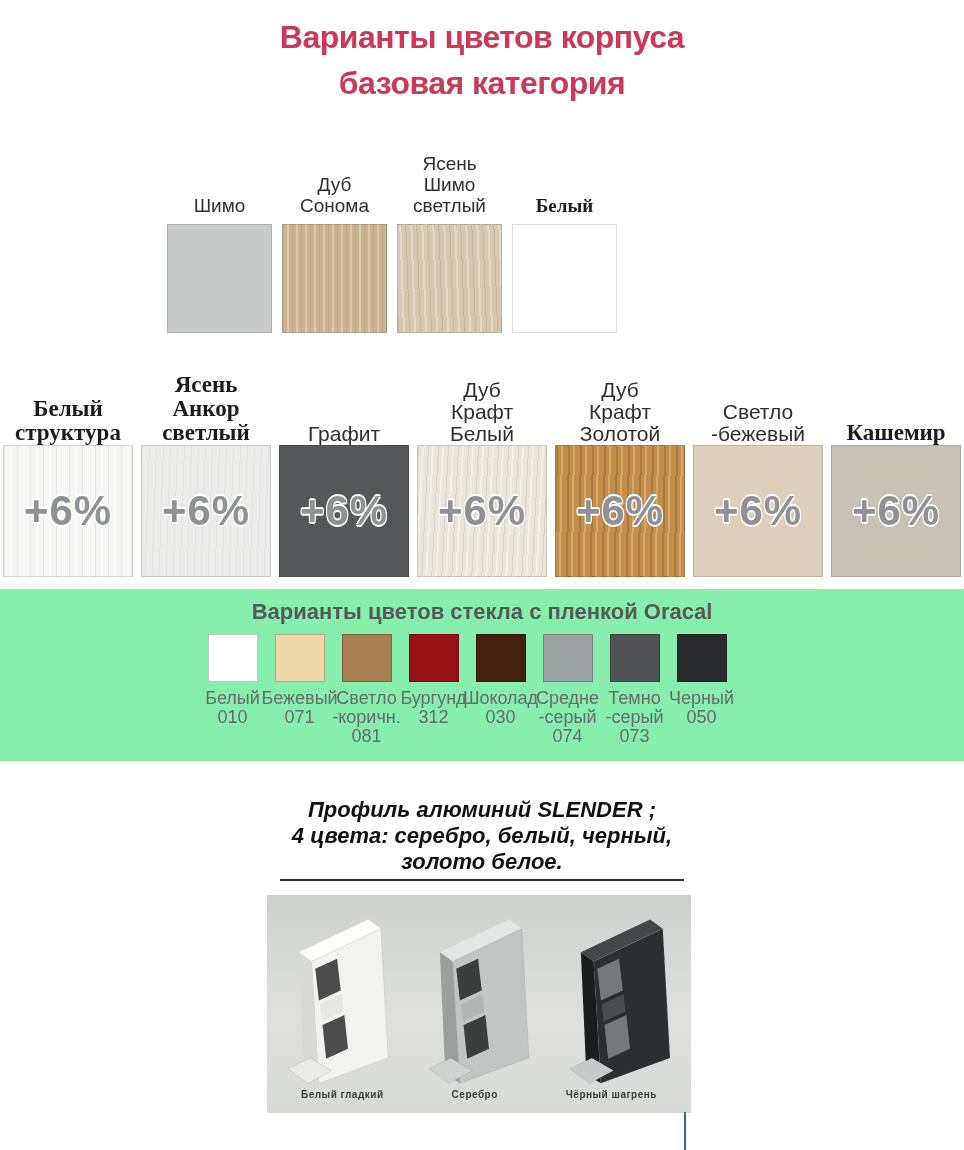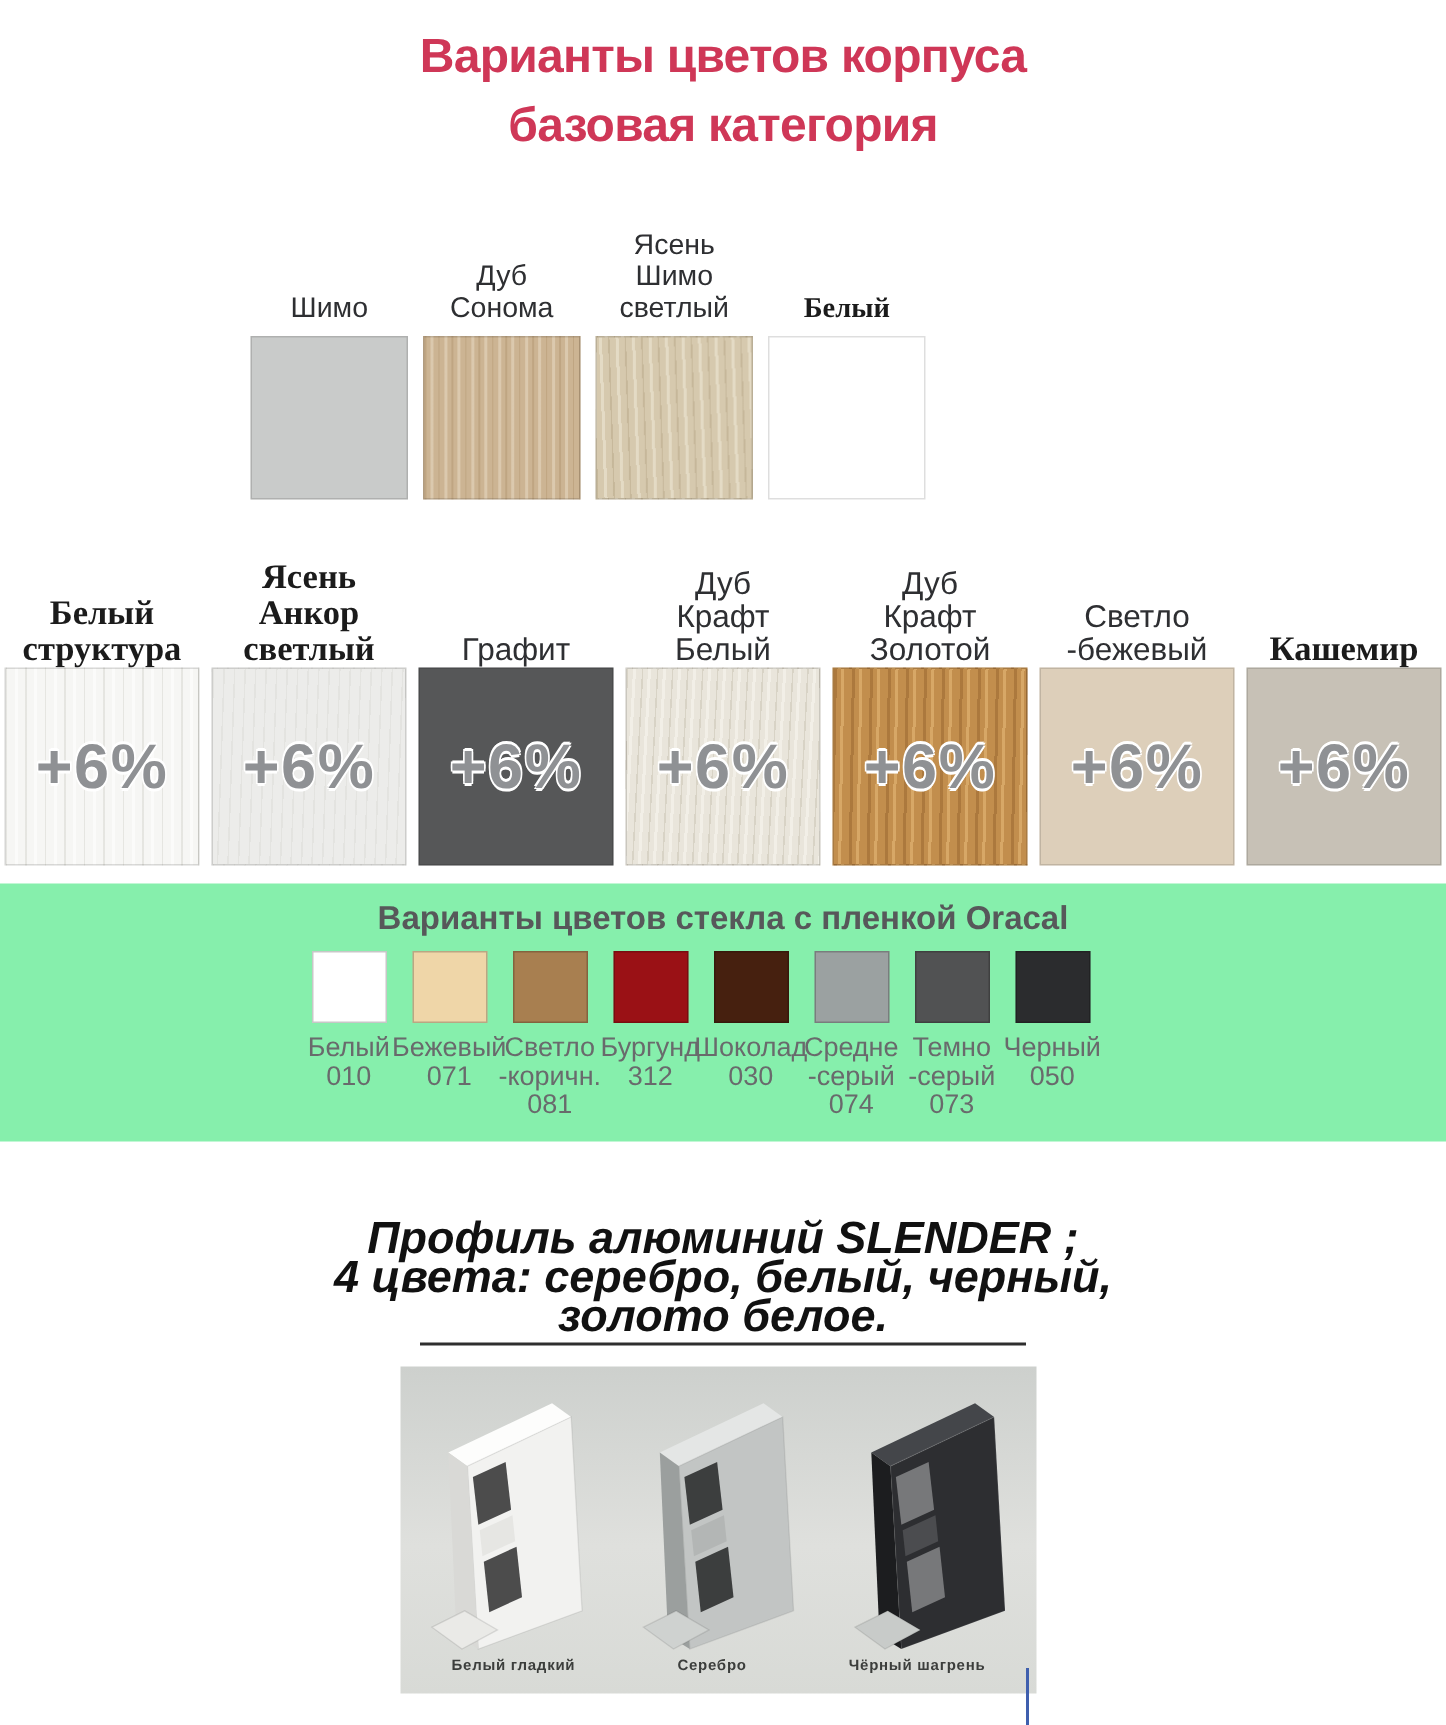--- a/index.html
+++ b/index.html
@@ -48,22 +48,22 @@
 
   
   .oracal{margin-top:12px;height:172px;background:#86efac;}
   .oracal-title{padding-top:10px;text-align:center;font-weight:bold;font-size:22px;color:#57585a;}
   .row-oracal{margin-left:199px;margin-top:9px;}
   .row-oracal .cell{width:67px;}
   .row-oracal .sw{width:50px;height:48px;border:1px solid rgba(0,0,0,.22);}
   .row-oracal .lbl{height:auto;margin-top:7px;font-size:18px;line-height:19px;color:#696a6c;}
 
   
-  .profile-text{margin-top:52px;text-align:center;font-weight:bold;font-style:italic;
-                font-size:30px;line-height:26px;color:#111;}
+  .profile-text{margin-top:36px;text-align:center;font-weight:bold;font-style:italic;
+                font-size:22px;line-height:26px;color:#111;}
   .rule{width:404px;height:0;border-top:2px solid #2e2e2e;margin:4px auto 0 auto;}
 
   
   .photo{position:relative;margin:14px 0 0 267px;width:424px;height:218px;
          background:linear-gradient(180deg,#cdd0cd 0%,#dfe0dd 55%,#d8dad6 100%);}
   .photo-row{display:flex;justify-content:space-around;align-items:flex-end;height:186px;padding-top:6px;}
   .photo-labels{display:flex;justify-content:space-around;margin-top:2px;}
   .photo-labels div{font-size:10px;font-weight:bold;color:#3c3e3c;letter-spacing:.5px;}
   .prof{width:124px;height:182px;}
   .p-white{--top:#fdfdfc;--face:#f2f2f0;--side:#d9d9d6;--hole:#4c4c4c;--notch:#e6e6e3;--foot:#eaeae7;}

